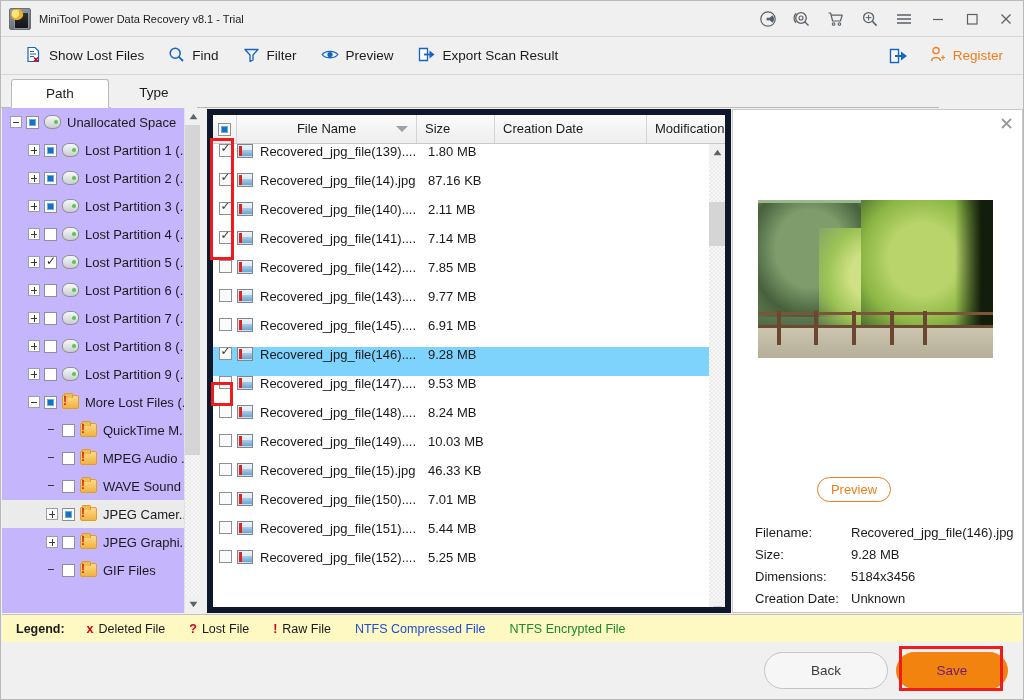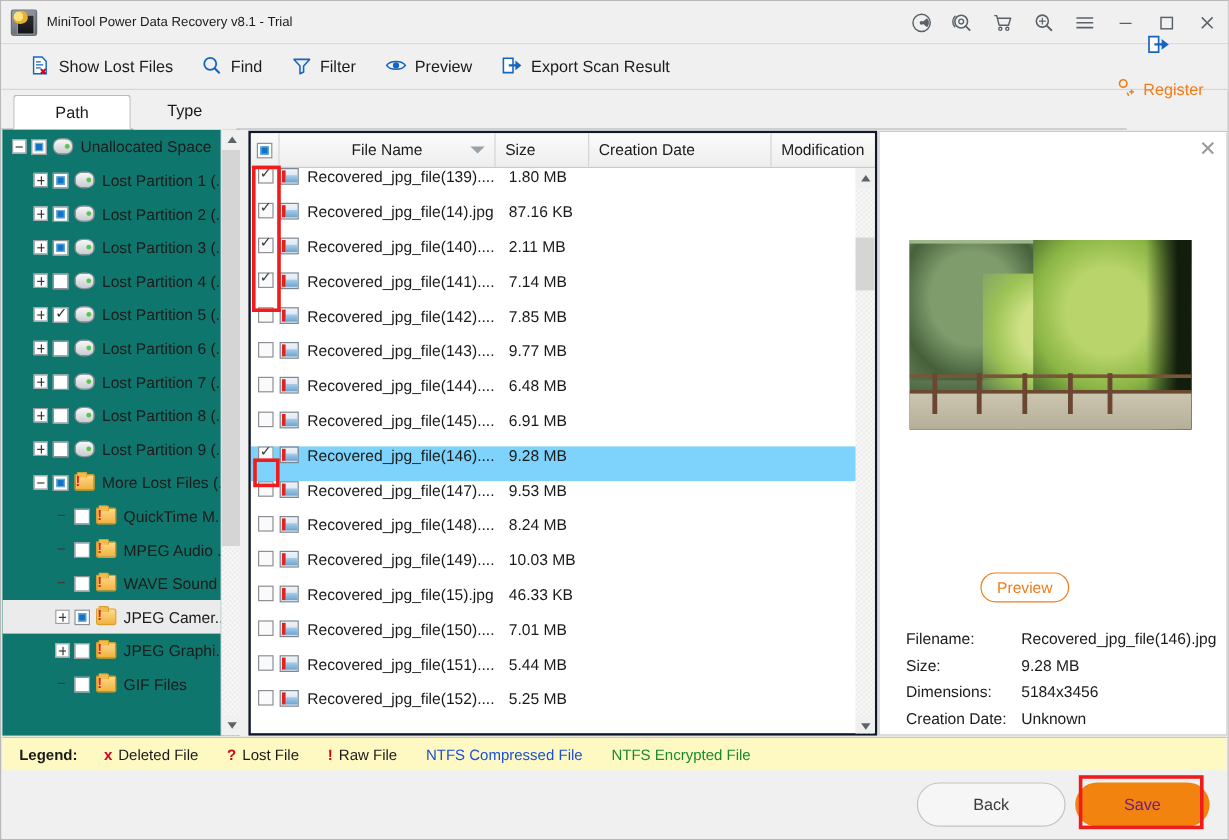--- a/index.html
+++ b/index.html
@@ -32,38 +32,38 @@
   .ticon { width:34px; height:36px; display:flex; align-items:center; justify-content:center;
            color:#5a6068; }
   .ticon svg { display:block; }
 
   
   .toolbar { position:absolute; left:0; top:36px; width:1022px; height:38px;
              background:#f0f0f0; border-bottom:1px solid #d6d6d6;
              display:flex; align-items:center; padding-left:12px; }
   .tb-item { display:flex; align-items:center; gap:7px; height:38px;
              padding:0 12px; color:#1b1b1b; font-size:13.5px; cursor:default; }
-  .tb-right { margin-left:auto; display:flex; align-items:center; padding-right:10px;flex-direction:column; }
+  .tb-right { margin-left:auto; display:flex; align-items:center; padding-right:10px; }
   .tb-reg { color:#ef7d1a; display:flex; align-items:center; gap:7px;
             padding:0 10px; height:38px; font-size:13.5px;}
   .tb-export-ic { padding:0 10px; height:38px; display:flex; align-items:center; }
 
   
   .tabstrip { position:absolute; left:0; top:74px; width:938px; height:33px;
               background:#f0f0f0; border-bottom:1px solid #b9b9b9; }
   .tab { position:absolute; top:4px; height:29px; line-height:28px;
          text-align:center; font-size:13.5px; color:#1b1b1b; }
   .tab.active { left:10px; width:98px; background:#ffffff;
                 border:1px solid #b9b9b9; border-bottom:1px solid #ffffff;
                 border-radius:3px 3px 0 0; z-index:3; }
   .tab.inactive { left:110px; width:86px; background:#f0f0f0; z-index:1; }
 
   
   .tree-panel { position:absolute; left:1px; top:107px; width:198px; height:505px;
-                background:#0f766e; overflow:hidden; }
+                background:#c4b5fd; overflow:hidden; }
   .tree-scroll { position:absolute; right:0; top:0; width:16px; height:505px;
                  background:#f7f7f7; border-left:1px solid #e2e2e2;
                  background-image:linear-gradient(45deg,#ececec 25%,transparent 25%,transparent 75%,#ececec 75%),
                                   linear-gradient(45deg,#ececec 25%,transparent 25%,transparent 75%,#ececec 75%);
                  background-size:4px 4px; background-position:0 0,2px 2px;}
   .tsb-arrow { position:absolute; left:0; width:16px; height:17px; background:#f0f0f0;
                display:flex; align-items:center; justify-content:center; }
   .tsb-arrow.up { top:0; } .tsb-arrow.down { bottom:0; }
   .tsb-thumb { position:absolute; left:0; top:17px; width:16px; height:330px;
                background:#d5d5d5; }
@@ -90,21 +90,21 @@
   .tico.folder { background:linear-gradient(180deg,#ffd98a,#f0b23e); border:1px solid #d99f2b;
                border-radius:1px 2px 2px 2px; }
   .tico.folder:before{ content:""; position:absolute; left:1px; top:-3px; width:7px;height:4px;
                background:#f2bb4e; border:1px solid #d99f2b; border-bottom:none; border-radius:1px 2px 0 0;}
   .tico.folder:after{ content:"!"; position:absolute; left:0px; top:-2px; color:#e01b1b;
                font-weight:bold; font-size:12px; line-height:14px; font-family:"Liberation Sans",sans-serif;}
   .tlbl { overflow:hidden; text-overflow:clip; }
 
   
   .list-panel { position:absolute; left:206px; top:108px; width:524px; height:504px;
-                background:#fff; border:2px solid #0f172a; overflow:hidden;padding-left:18px; }
+                background:#fff; border:6px solid #0f172a; overflow:hidden;padding-left:18px; }
   .lhead { position:absolute; left:0; top:0; height:29px; width:522px;
            background:linear-gradient(180deg,#fbfbfb,#eeeeee);
            border-bottom:1px solid #c9c9c9; display:flex; }
   .lh { height:28px; line-height:28px; font-size:13px; color:#1b1b1b;
         border-right:1px solid #d4d4d4; position:relative; }
   .lh.cb { width:24px; display:flex; align-items:center; justify-content:center; }
   .lh-box { width:13px;height:13px;border:1px solid #8d9196;background:#fff; position:relative;}
   .lh-box:after{content:"";position:absolute;left:2px;top:2px;width:7px;height:7px;background:#1173c4;
                 box-shadow:0 0 0 1px #6aa9dd inset;}
   .lh.name { width:180px; text-align:center; }
@@ -505,28 +505,20 @@
           </div>
           <span class="fico"></span>
           <span class="fname">Recovered_jpg_file(143)....</span>
           <span class="fsize">9.77 MB</span>
         </div>
         <div class="frow">
           <div class="fcb-wrap">
             <span class="fcb"></span>
           </div>
           <span class="fico"></span>
-          <span class="fname">Recovered_jpg_file(144)....</span>
-          <span class="fsize">6.48 MB</span>
-        </div>
-        <div class="frow">
-          <div class="fcb-wrap">
-            <span class="fcb"></span>
-          </div>
-          <span class="fico"></span>
           <span class="fname">Recovered_jpg_file(145)....</span>
           <span class="fsize">6.91 MB</span>
         </div>
         <div class="frow sel">
           <div class="fcb-wrap">
             <span class="fcb chk"></span>
           </div>
           <span class="fico"></span>
           <span class="fname">Recovered_jpg_file(146)....</span>
           <span class="fsize">9.28 MB</span>

